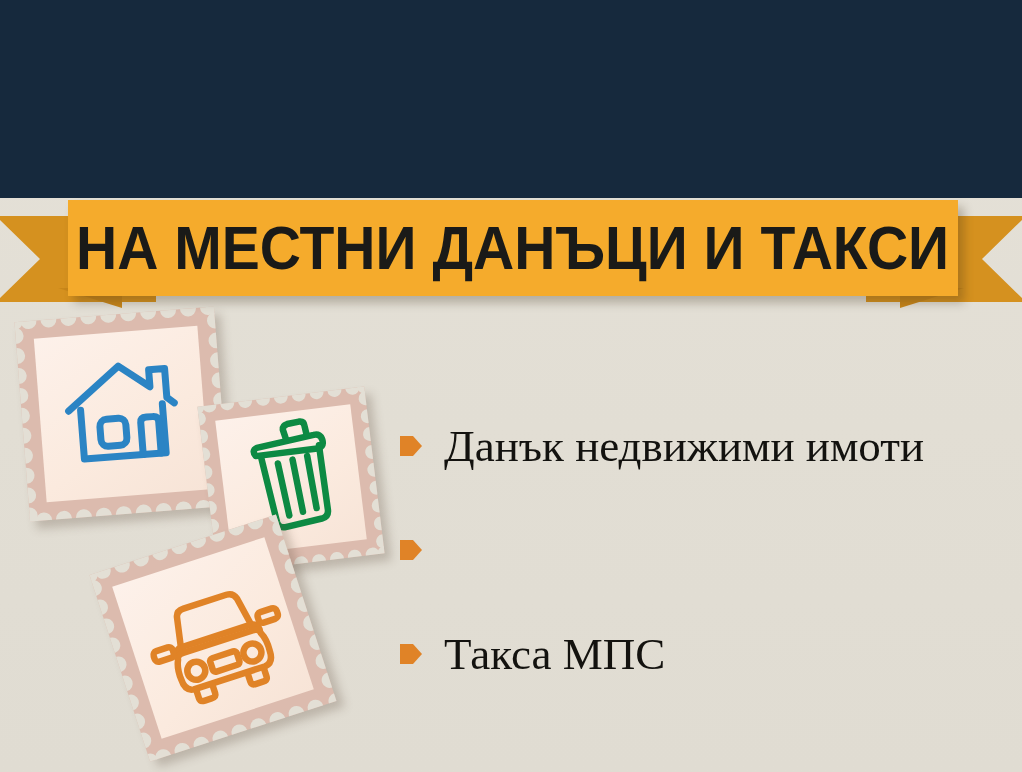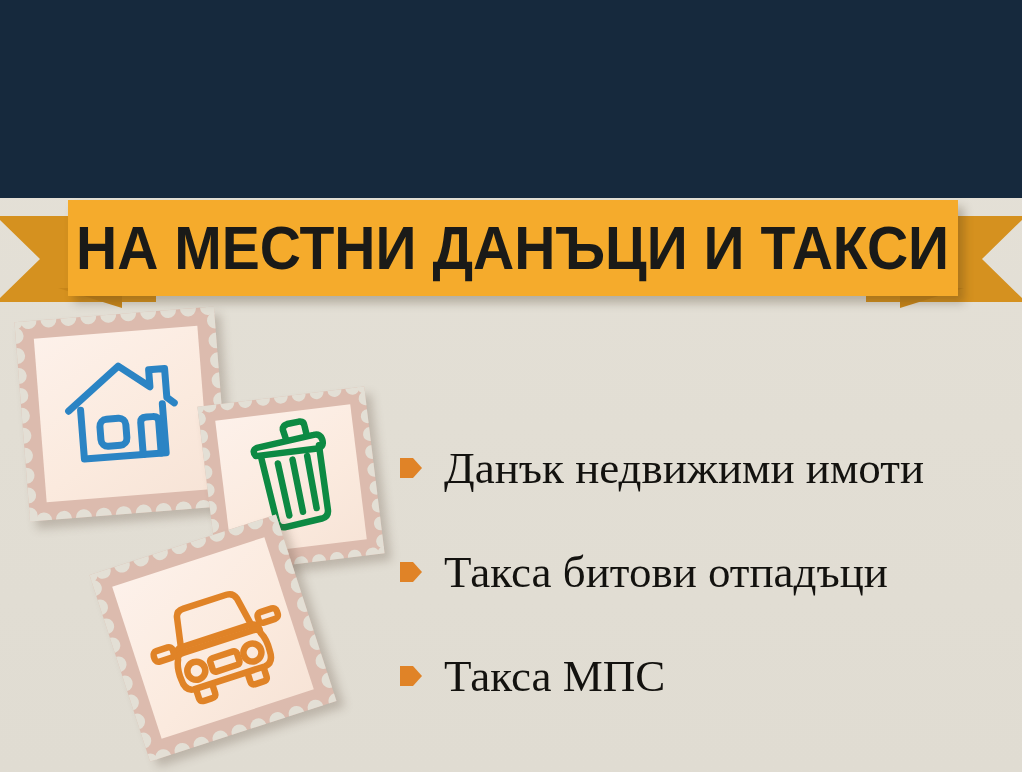--- a/index.html
+++ b/index.html
@@ -165,21 +165,21 @@
     left: 115px; top: 540px;
     width: 196px; height: 196px;
     transform: rotate(-18deg);
   }
   #stamp-car .stamp-inner { left: 18px; top: 18px; width: 160px; height: 160px; }
 
   
   .bullet-list {
     position: absolute;
     left: 400px;
-    top: 416px;
+    top: 394px;
     width: 610px;
   }
   .bullet-item {
     display: flex;
     align-items: center;
     height: 104px;
   }
   .bullet-marker {
     width: 22px;
     height: 26px;
@@ -454,21 +454,20 @@
       <svg class="bullet-marker" viewBox="0 0 22 26">
         <path d="M0 3 L13 3 L22 13 L13 23 L0 23 Z" fill="#e08327"></path>
       </svg>
       <span class="bullet-label">Данък недвижими имоти</span>
     </div>
 
     <div class="bullet-item">
       <svg class="bullet-marker" viewBox="0 0 22 26">
         <path d="M0 3 L13 3 L22 13 L13 23 L0 23 Z" fill="#e08327"></path>
       </svg>
-      <span class="bullet-label">Такса битови отпадъци</span>
     </div>
 
     <div class="bullet-item">
       <svg class="bullet-marker" viewBox="0 0 22 26">
         <path d="M0 3 L13 3 L22 13 L13 23 L0 23 Z" fill="#e08327"></path>
       </svg>
       <span class="bullet-label">Такса МПС</span>
     </div>
 
   </div>

